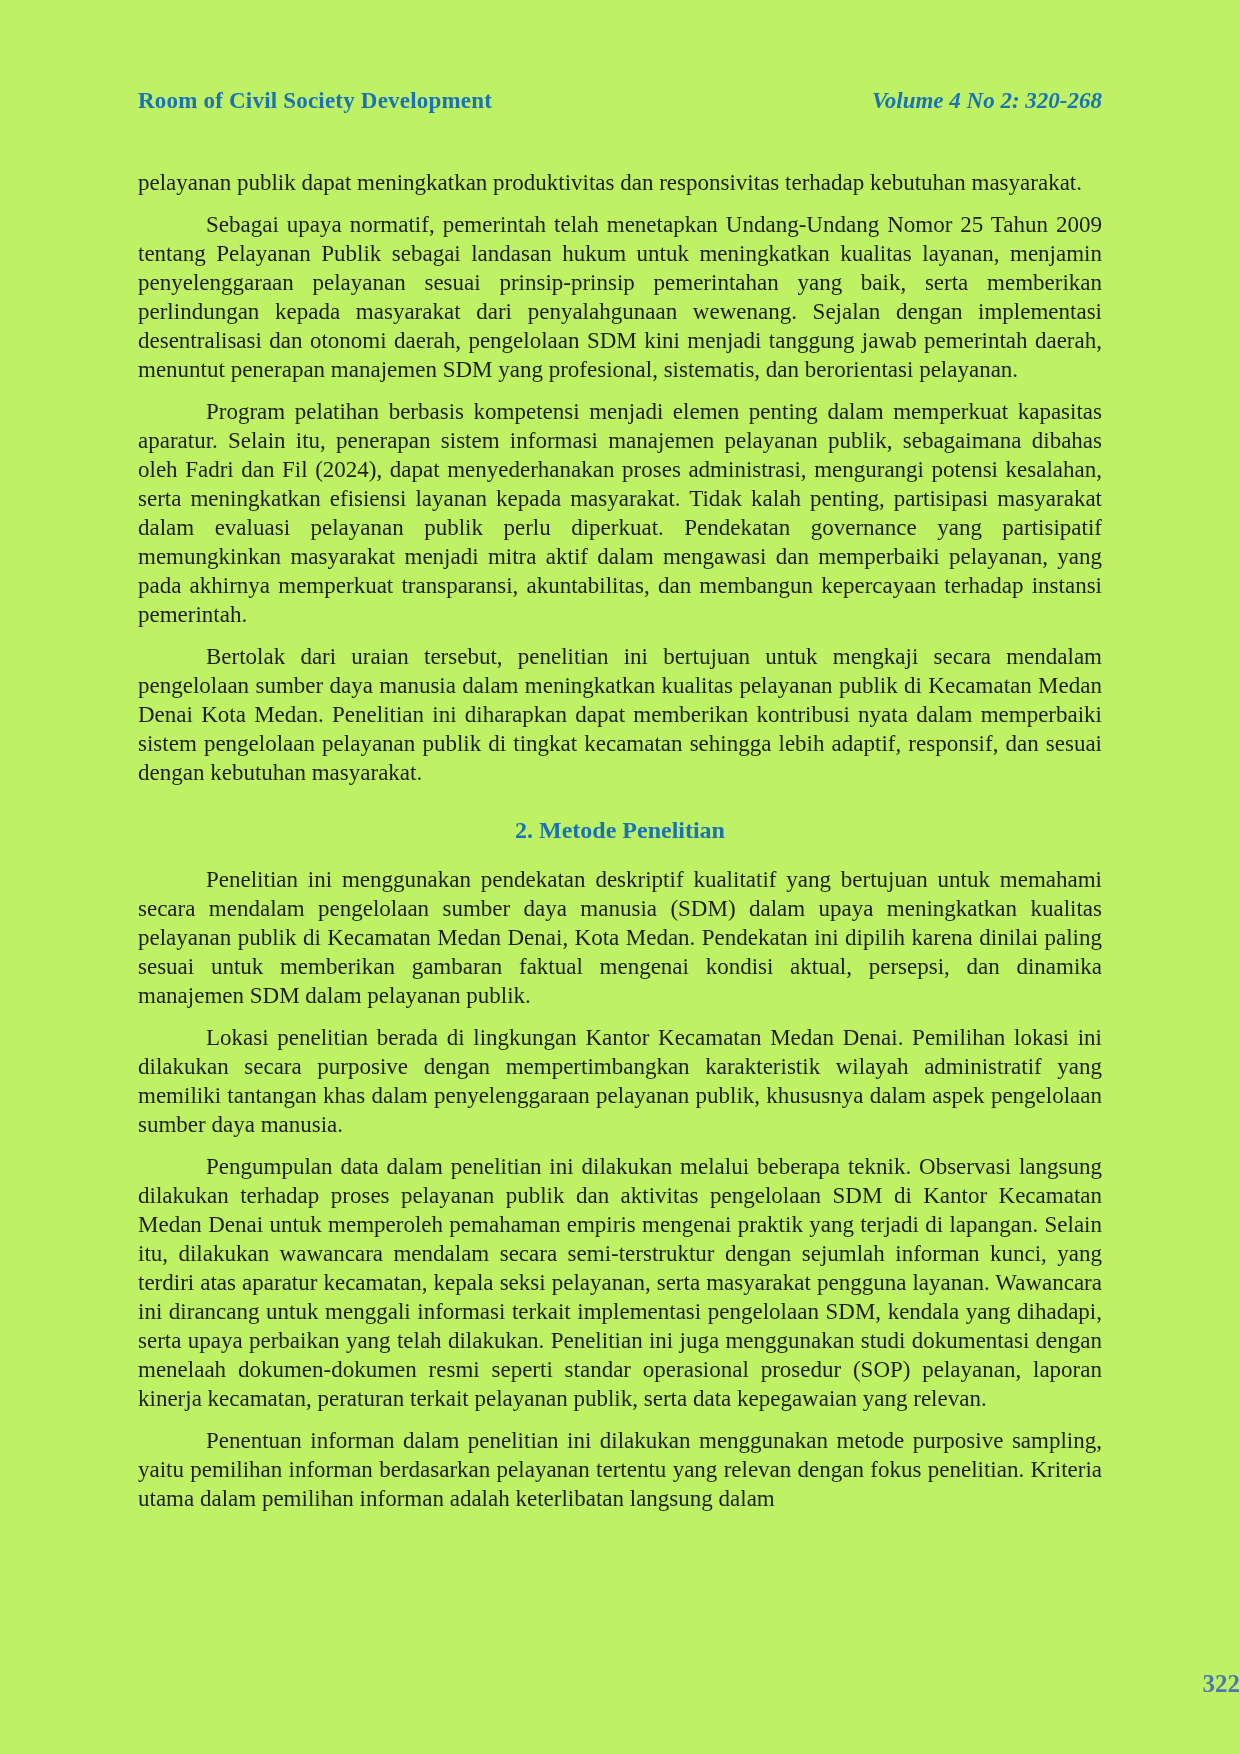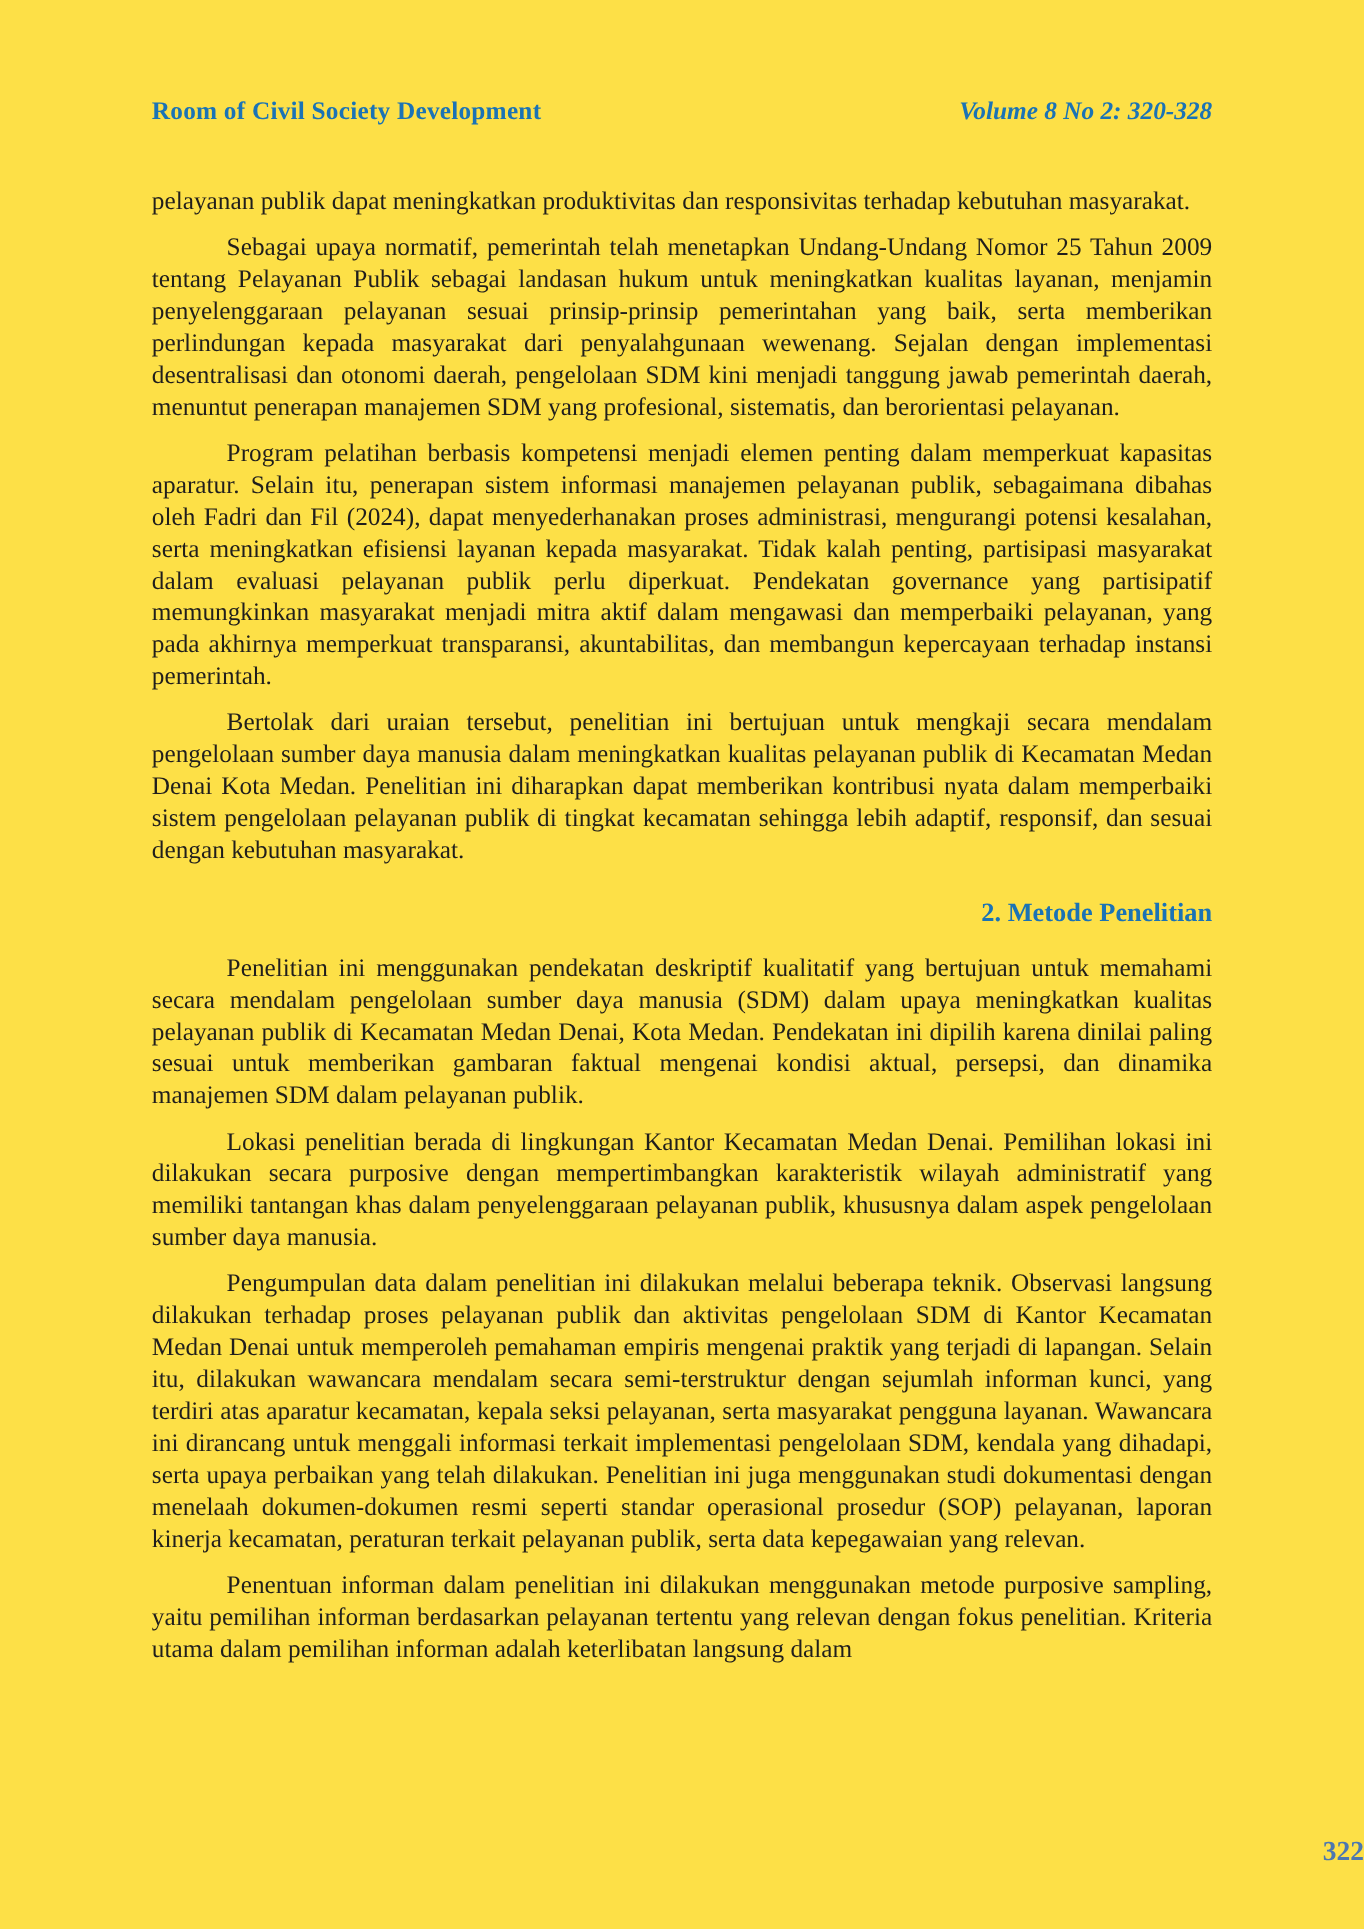--- a/index.html
+++ b/index.html
@@ -6,21 +6,21 @@
     margin: 0;
     padding: 0;
     background: #FBFBEF;
     font-family: "Liberation Serif", "DejaVu Serif", serif;
   }
   .page {
     position: relative;
     width: 1240px;
     height: 1754px;
     margin: 0 auto;
-    background: #fde047;
+    background: #bef264;
     box-sizing: border-box;
     overflow: hidden;
   }
   .page-header {
     position: absolute;
     top: 88px;
     left: 138px;
     right: 138px;
     display: flex;
     justify-content: space-between;
@@ -53,21 +53,21 @@
     text-indent: 68px;
   }
   .page-body p.no-indent {
     text-indent: 0;
   }
   .section-heading {
     color: #1B73B5;
     font-size: 24px;
     font-weight: bold;
     margin: 28px 0 20px 0;
-    text-align: right;
+    text-align: center;
     line-height: 30px;
   }
   .page-footer {
     position: absolute;
     bottom: 56px;
     left: 0;
     right: 0;
     text-align: right;
   }
   .page-number {
@@ -76,21 +76,21 @@
     font-weight: 600;
   }
 </style>
 </head>
 <body>
 
 <div class="page">
 
   <header class="page-header">
     <span class="journal-title">Room of Civil Society Development</span>
-    <span class="volume-info">Volume 8 No 2: 320-328</span>
+    <span class="volume-info">Volume 4 No 2: 320-268</span>
   </header>
 
   <main class="page-body">
     <p class="no-indent">pelayanan publik dapat meningkatkan produktivitas dan responsivitas terhadap kebutuhan masyarakat.</p>
     <p>Sebagai upaya normatif, pemerintah telah menetapkan Undang-Undang Nomor 25 Tahun 2009 tentang Pelayanan Publik sebagai landasan hukum untuk meningkatkan kualitas layanan, menjamin penyelenggaraan pelayanan sesuai prinsip-prinsip pemerintahan yang baik, serta memberikan perlindungan kepada masyarakat dari penyalahgunaan wewenang. Sejalan dengan implementasi desentralisasi dan otonomi daerah, pengelolaan SDM kini menjadi tanggung jawab pemerintah daerah, menuntut penerapan manajemen SDM yang profesional, sistematis, dan berorientasi pelayanan.</p>
     <p>Program pelatihan berbasis kompetensi menjadi elemen penting dalam memperkuat kapasitas aparatur. Selain itu, penerapan sistem informasi manajemen pelayanan publik, sebagaimana dibahas oleh Fadri dan Fil (2024), dapat menyederhanakan proses administrasi, mengurangi potensi kesalahan, serta meningkatkan efisiensi layanan kepada masyarakat. Tidak kalah penting, partisipasi masyarakat dalam evaluasi pelayanan publik perlu diperkuat. Pendekatan governance yang partisipatif memungkinkan masyarakat menjadi mitra aktif dalam mengawasi dan memperbaiki pelayanan, yang pada akhirnya memperkuat transparansi, akuntabilitas, dan membangun kepercayaan terhadap instansi pemerintah.</p>
     <p>Bertolak dari uraian tersebut, penelitian ini bertujuan untuk mengkaji secara mendalam pengelolaan sumber daya manusia dalam meningkatkan kualitas pelayanan publik di Kecamatan Medan Denai Kota Medan. Penelitian ini diharapkan dapat memberikan kontribusi nyata dalam memperbaiki sistem pengelolaan pelayanan publik di tingkat kecamatan sehingga lebih adaptif, responsif, dan sesuai dengan kebutuhan masyarakat.</p>
     <h2 class="section-heading">2. Metode Penelitian</h2>
     <p>Penelitian ini menggunakan pendekatan deskriptif kualitatif yang bertujuan untuk memahami secara mendalam pengelolaan sumber daya manusia (SDM) dalam upaya meningkatkan kualitas pelayanan publik di Kecamatan Medan Denai, Kota Medan. Pendekatan ini dipilih karena dinilai paling sesuai untuk memberikan gambaran faktual mengenai kondisi aktual, persepsi, dan dinamika manajemen SDM dalam pelayanan publik.</p>
     <p>Lokasi penelitian berada di lingkungan Kantor Kecamatan Medan Denai. Pemilihan lokasi ini dilakukan secara purposive dengan mempertimbangkan karakteristik wilayah administratif yang memiliki tantangan khas dalam penyelenggaraan pelayanan publik, khususnya dalam aspek pengelolaan sumber daya manusia.</p>

